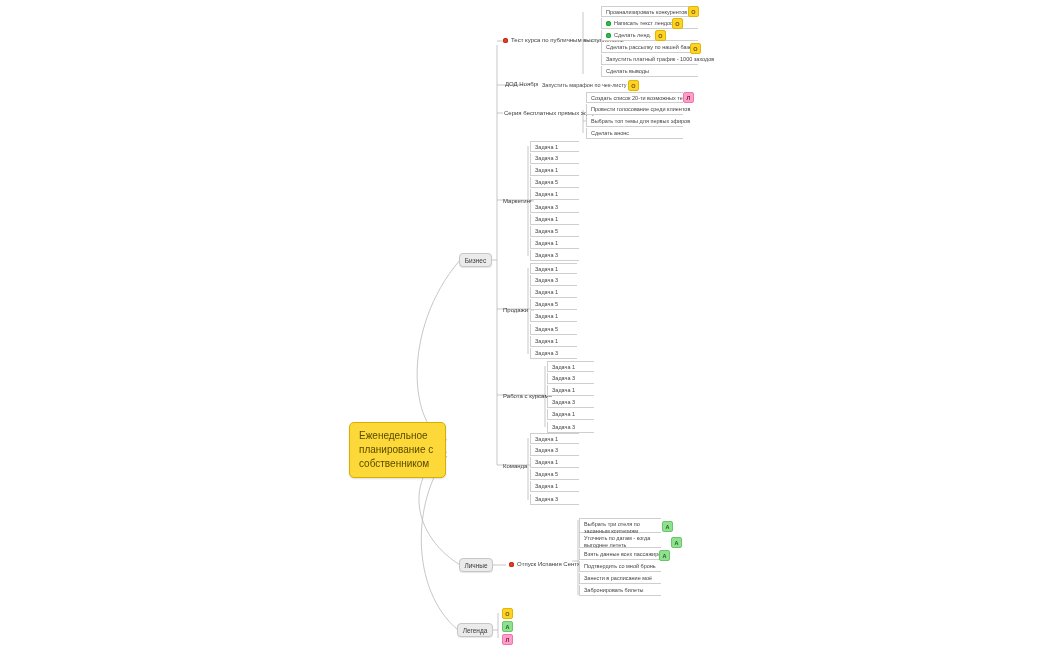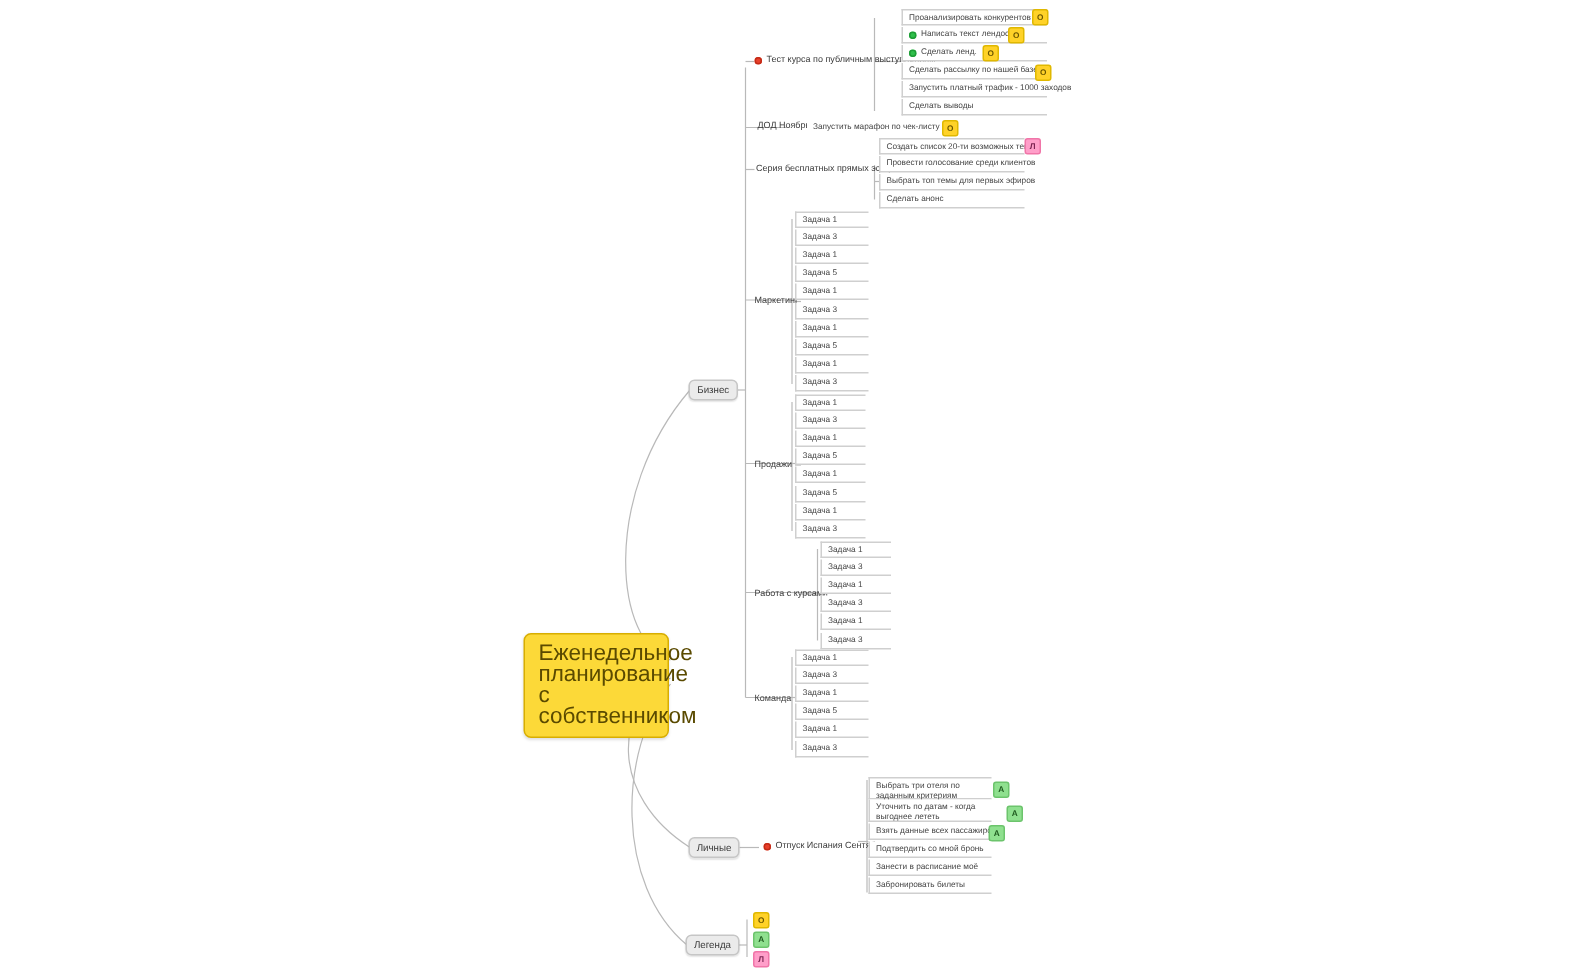--- a/index.html
+++ b/index.html
@@ -34,21 +34,21 @@
     display: flex;
     align-items: center;
     white-space: nowrap;
   }
   
   .root {
     background: #fcd938;
     border: 1px solid #d8ae00;
     border-radius: 5px;
     color: #5a4a00;
-    font-size: 15px;
+    font-size: 10px;
     line-height: 14px;
     padding: 6px 9px;
     white-space: normal;
     display: block;
     text-align: left;
     box-shadow: 0 1px 2px rgba(0,0,0,0.13);
   }
   
   .l1 {
     background: #ebebeb;

